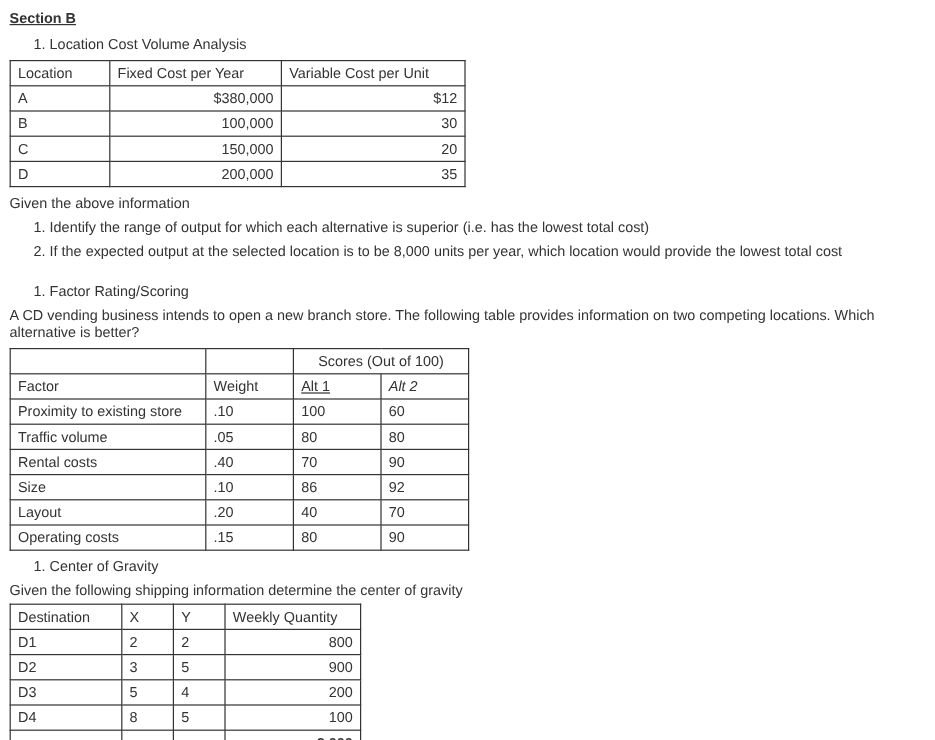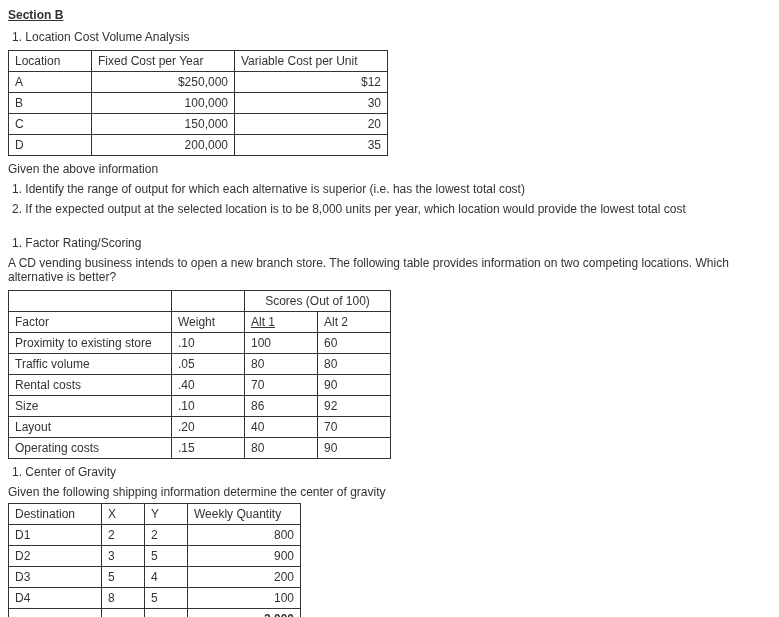--- a/index.html
+++ b/index.html
@@ -10,21 +10,21 @@
       padding: 8px;
       width: 779px;
       box-sizing: border-box;
     }
     .section-title {
       font-weight: bold;
       text-decoration: underline;
       margin-bottom: 8px;
     }
     .numbered {
-      margin-left: 4px;
+      margin-left: 20px;
       margin-bottom: 6px;
     }
     table {
       border-collapse: collapse;
       margin-bottom: 6px;
     }
     table td, table th {
       border: 1px solid #333;
       padding: 3px 6px;
       text-align: left;
@@ -53,21 +53,21 @@
 
 <table>
   <tbody>
       <tr>
     <td style="width:70px;">Location</td>
     <td style="width:130px;margin-top:28px;">Fixed Cost per Year</td>
     <td style="width:140px;">Variable Cost per Unit</td>
   </tr>
   <tr>
         <td>A</td>
-        <td class="right">$250,000</td>
+        <td class="right">$380,000</td>
         <td class="right">$12</td>
       </tr>
   <tr>
         <td>B</td>
         <td class="right">100,000</td>
         <td class="right">30</td>
       </tr>
   <tr>
         <td>C</td>
         <td class="right">150,000</td>
@@ -97,21 +97,21 @@
   <tbody>
       <tr>
     <td style="width:150px;border-top:1px solid #333;"></td>
     <td style="width:60px;border-top:1px solid #333;"></td>
     <td colspan="2" style="text-align:center;width:120px;">Scores (Out of 100)</td>
   </tr>
   <tr>
     <td>Factor</td>
     <td>Weight</td>
     <td style="width:60px;text-decoration:underline;">Alt 1</td>
-    <td style="width:60px;">Alt 2</td>
+    <td style="width:60px;font-style:italic;">Alt 2</td>
   </tr>
   <tr>
         <td>Proximity to existing store</td>
         <td>.10</td>
         <td>100</td>
         <td>60</td>
       </tr>
   <tr>
         <td>Traffic volume</td>
         <td>.05</td>

